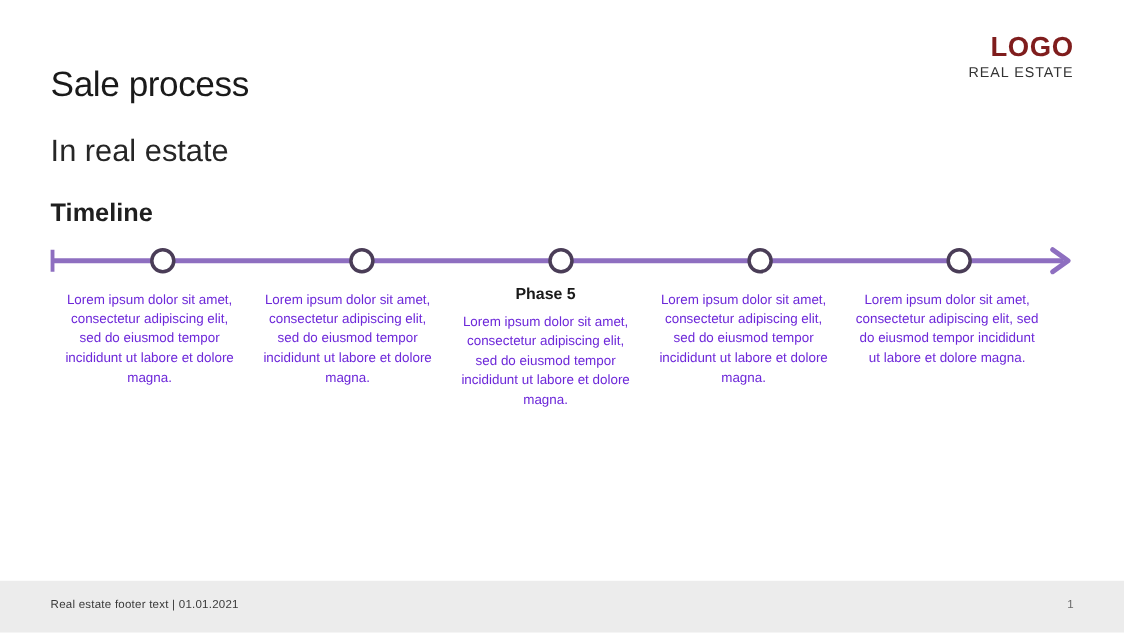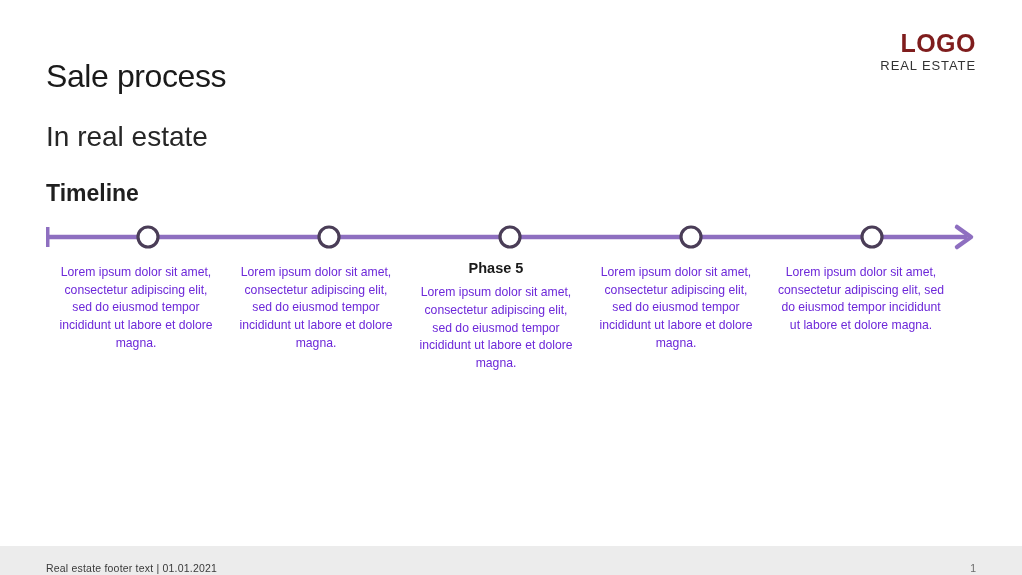--- a/index.html
+++ b/index.html
@@ -111,21 +111,21 @@
     margin: 4px;
     padding: 0 5px;
   }
 
   
   .footer {
     position: absolute;
     left: 0;
     bottom: 0;
     width: 1022px;
-    height: 29px;
+    height: 47px;
     background: #ececec;
   }
   .footer-text {
     position: absolute;
     left: 46px;
     top: 16px;
     font-size: 10.5px;
     color: #3a3a3a;
     letter-spacing: 0.2px;
   }

